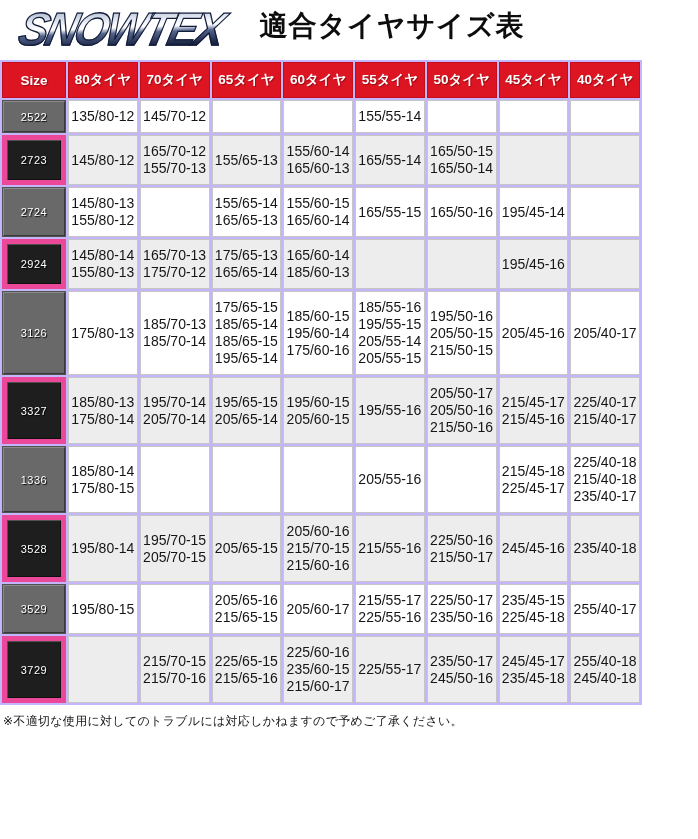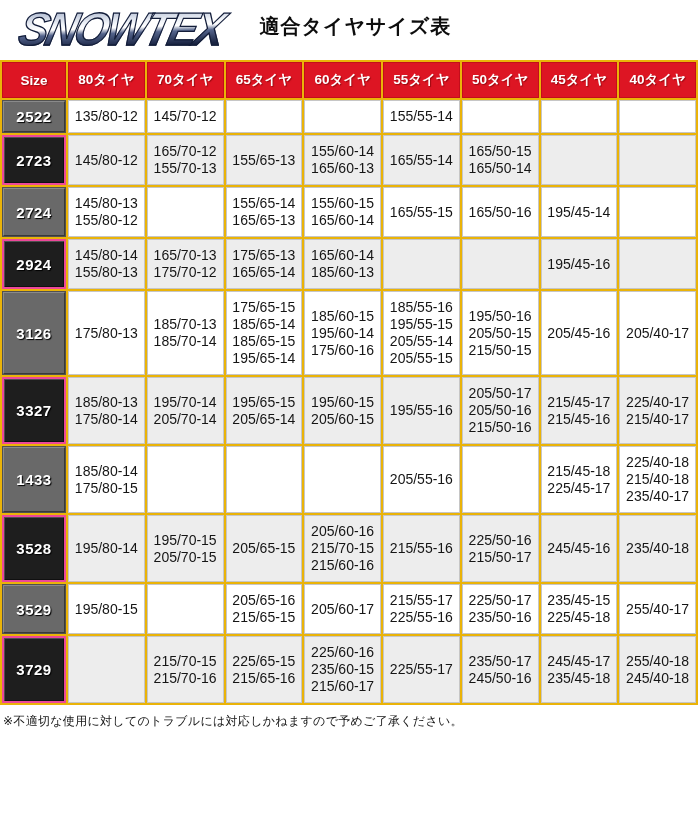--- a/index.html
+++ b/index.html
@@ -18,49 +18,49 @@
     transform:skewX(-13deg) scaleY(1.05);
     background:linear-gradient(178deg,
       #39466b 0%,#b8c2d6 18%,#f2f5fa 38%,#ffffff 46%,
       #54648c 55%,#16203e 78%,#8b98b6 97%);
     -webkit-background-clip:text;background-clip:text;
     color:transparent;
     -webkit-text-stroke:1.2px #131d39;
     padding:2px 8px 4px 4px;
   }
   .page-title{
-    font-size:20px;font-weight:600;color:#0d0d0d;margin:0 0 8px 30px;
+    font-size:28px;font-weight:600;color:#0d0d0d;margin:0 0 8px 30px;
     letter-spacing:1px;
   }
   
   table{
-    width:698px;table-layout:fixed;
-    border-collapse:separate;border-spacing:2px;background:#eab308;
+    width:642px;table-layout:fixed;
+    border-collapse:separate;border-spacing:2px;background:#c4b5fd;
   }
   th{
     background:#dd1523;color:#fff;font-size:13.5px;font-weight:bold;
     padding:8px 0;text-align:center;
     border:1px solid #c30d1b;
     text-shadow:1px 1px 1px rgba(100,0,0,.55);
   }
   th.size-col{width:62px;}
   td.data{
     border:1px solid #c6c6c6;background:#fff;
     font-size:14px;line-height:17px;color:#151515;
     text-align:center;vertical-align:middle;padding:7px 1px;
   }
   tr.alt td.data{background:#ededed;}
   td.size{
-    color:#fff;font-weight:bold;font-size:15px;text-align:center;
+    color:#fff;font-weight:normal;font-size:11px;text-align:center;
     vertical-align:middle;letter-spacing:.5px;
     text-shadow:1px 1px 1px #000;
     box-shadow:inset 1px 1px 0 rgba(255,255,255,.22),inset -1px -1px 0 rgba(0,0,0,.45);
   }
   td.size.gray{background:#696969;border:1px solid #515151;}
-  td.size.dark{background:#1e1e1e;border:2px solid #ec4899;margin-left:16px;}
+  td.size.dark{background:#1e1e1e;border:5px solid #ec4899;margin-left:16px;}
   .tire-value{display:block;}
   
   .footnote{
     font-size:12px;color:#161616;margin:0;padding:8px 11px 0 3px;
     letter-spacing:.3px;
   }
 </style>
 </head>
 <body>
 
@@ -245,21 +245,21 @@
         <td class="data">
           <span class="tire-value">215/45-17</span>
           <span class="tire-value">215/45-16</span>
         </td>
         <td class="data">
           <span class="tire-value">225/40-17</span>
           <span class="tire-value">215/40-17</span>
         </td>
       </tr>
       <tr>
-        <td class="size gray">1433</td>
+        <td class="size gray">1336</td>
         <td class="data">
           <span class="tire-value">185/80-14</span>
           <span class="tire-value">175/80-15</span>
         </td>
         <td class="data"></td>
         <td class="data"></td>
         <td class="data"></td>
         <td class="data">
           <span class="tire-value">205/55-16</span>
         </td>

